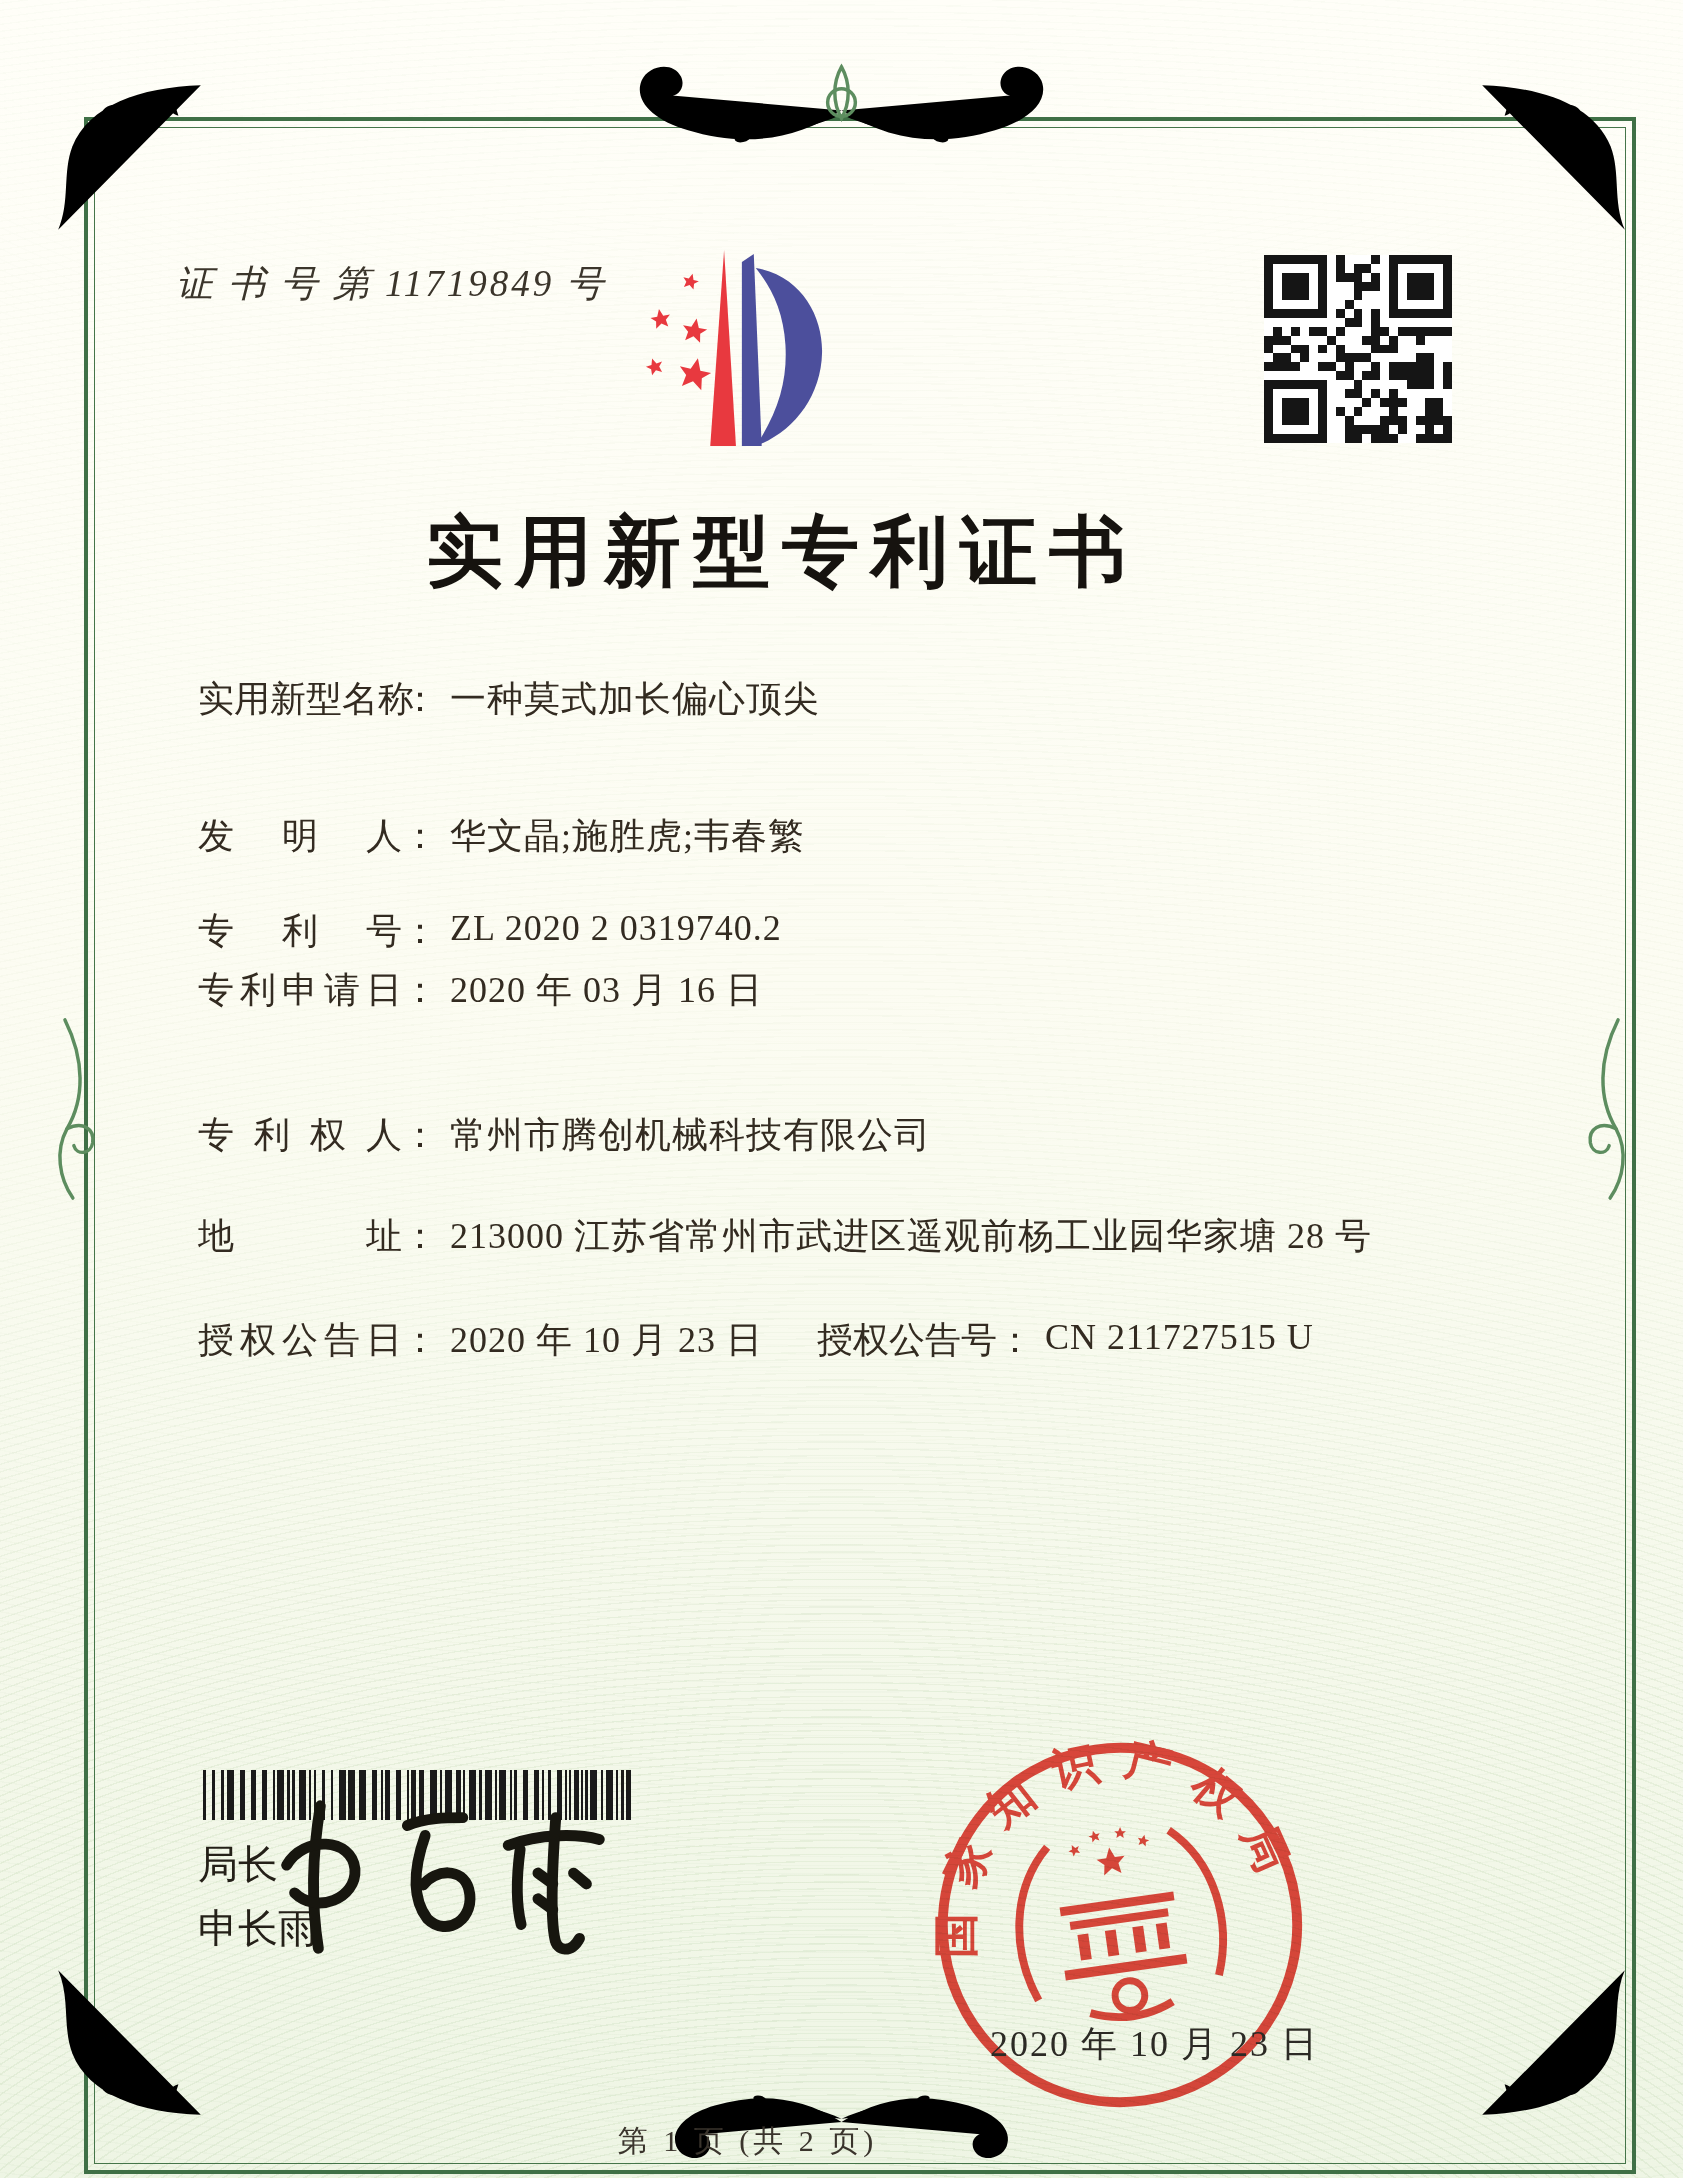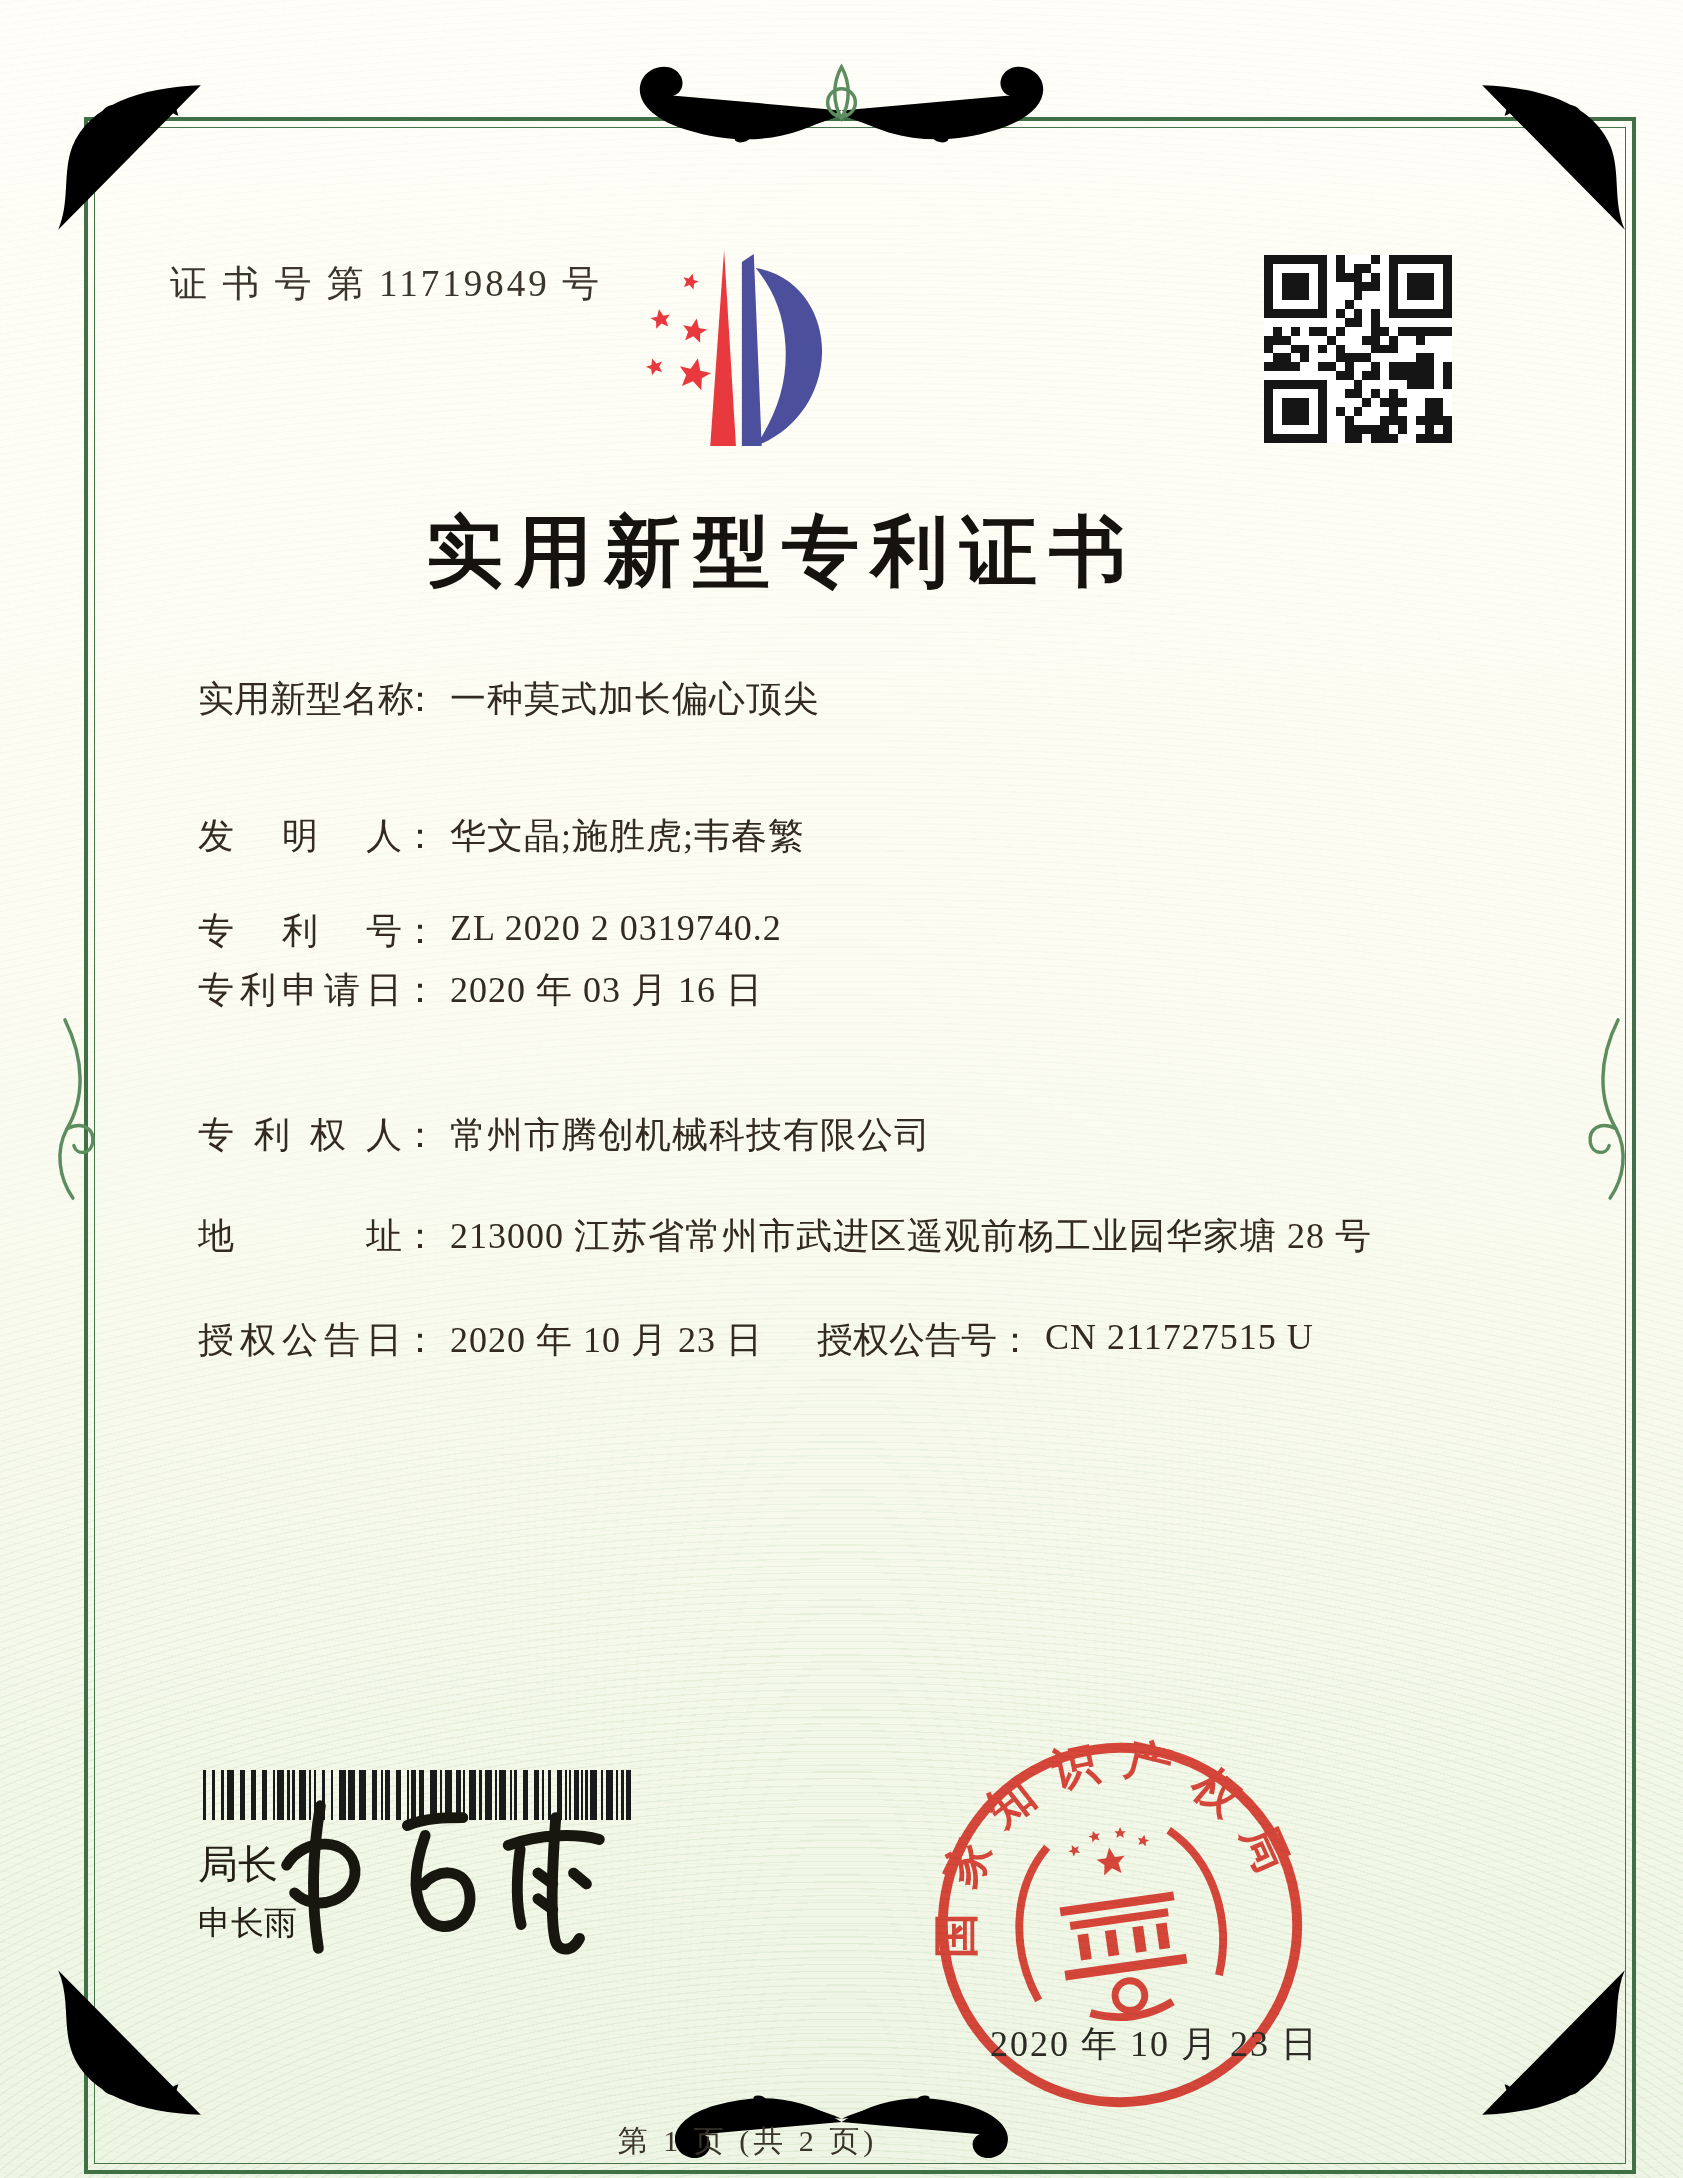--- a/index.html
+++ b/index.html
@@ -21,21 +21,21 @@
         rgba(160,190,140,.05) 0 2px, rgba(0,0,0,0) 2px 13px);
     -webkit-mask-image:linear-gradient(to bottom,rgba(0,0,0,.25) 0%,rgba(0,0,0,.35) 55%,#000 80%);
     mask-image:linear-gradient(to bottom,rgba(0,0,0,.25) 0%,rgba(0,0,0,.35) 55%,#000 80%);
   }
   
   .frame{position:absolute;left:84px;top:117px;width:1544px;height:2049px;border:4px solid #3f7046;}
   .frame .inner{position:absolute;inset:6px;border:1px solid #457549;}
   .orn{position:absolute;pointer-events:none;}
   .orn path{fill:none;stroke:#5d8d5f;stroke-width:3.5;stroke-linecap:round;}
   
-  .cert-no{position:absolute;left:170px;top:259px;font-size:37px;letter-spacing:3px;color:#3b352b;white-space:nowrap;}
+  .cert-no{position:absolute;left:176px;top:259px;font-size:37px;letter-spacing:3px;color:#3b352b;white-space:nowrap;font-style:italic;}
   .logo{position:absolute;left:639px;top:246px;width:188px;height:213px;}
   .qr{position:absolute;left:1264px;top:255px;width:188px;height:188px;}
   .title{
     position:absolute;left:84px;top:501px;width:1396px;text-align:center;
     font-size:77px;font-weight:700;letter-spacing:12px;color:#16130f;white-space:nowrap;
   }
   
   .frow{position:absolute;left:198px;height:53px;font-size:36px;white-space:nowrap;color:#332b21;}
   .flabel{display:inline-block;width:204px;text-align:justify;text-align-last:justify;vertical-align:top;}
   .fcolon{display:inline-block;vertical-align:top;}
@@ -45,21 +45,21 @@
   .body-text{
     position:absolute;left:198px;top:1378px;width:1299px;
     font-size:36px;line-height:71px;text-align:justify;color:#3a3122;
   }
   .body-text p{margin:0;text-indent:2em;}
   
   .barcode{position:absolute;left:203px;top:1770px;width:434px;height:50px;display:flex;align-items:stretch;}
   .barcode i{background:#1a1a1a;}
   .barcode b{background:transparent;}
   .leader-title{position:absolute;left:198px;top:1837px;font-size:40px;color:#242018;}
-  .leader-name{position:absolute;left:198px;top:1901px;font-size:33px;color:#242018;}
+  .leader-name{position:absolute;left:198px;top:1901px;font-size:40px;color:#242018;}
   .signature{position:absolute;left:259px;top:1788px;width:366px;height:183px;}
   .signature path{fill:none;stroke:#17160f;stroke-width:11;stroke-linecap:round;stroke-linejoin:round;}
   .seal{position:absolute;left:926px;top:1731px;width:388px;height:388px;mix-blend-mode:multiply;opacity:.93;}
   .seal-date{position:absolute;left:990px;top:2020px;font-size:36px;letter-spacing:2px;color:#2c2a25;white-space:nowrap;}
   .footer{position:absolute;left:84px;top:2121px;width:1327px;text-align:center;font-size:30px;letter-spacing:4px;color:#3a342c;}
   .hidden-defs{position:absolute;width:0;height:0;overflow:hidden;}
 </style>
 </head>
 <body>
 

